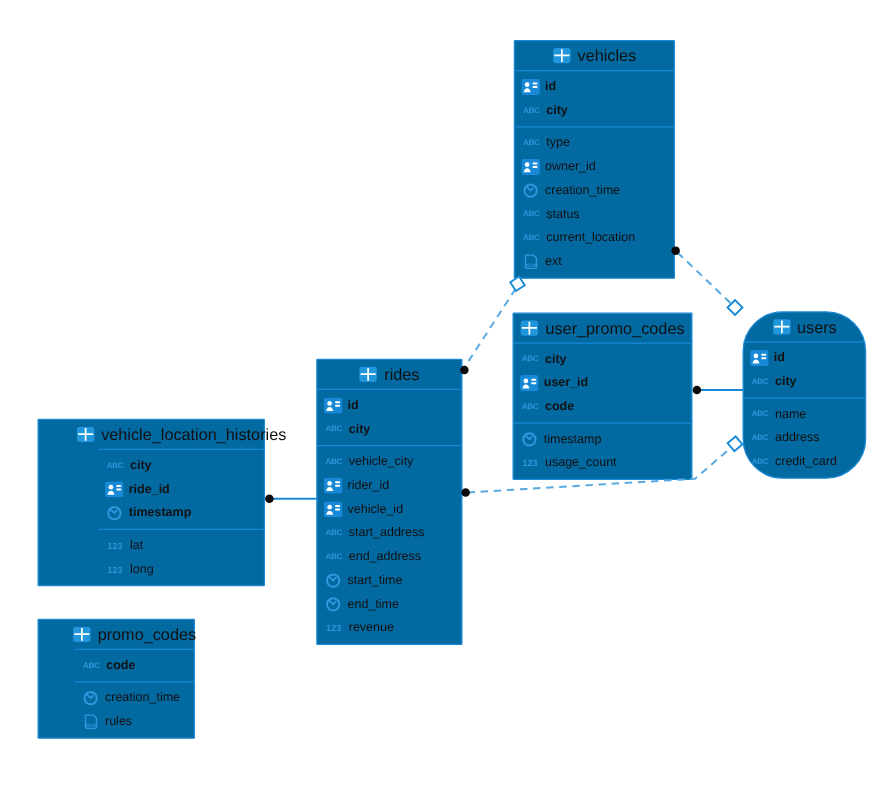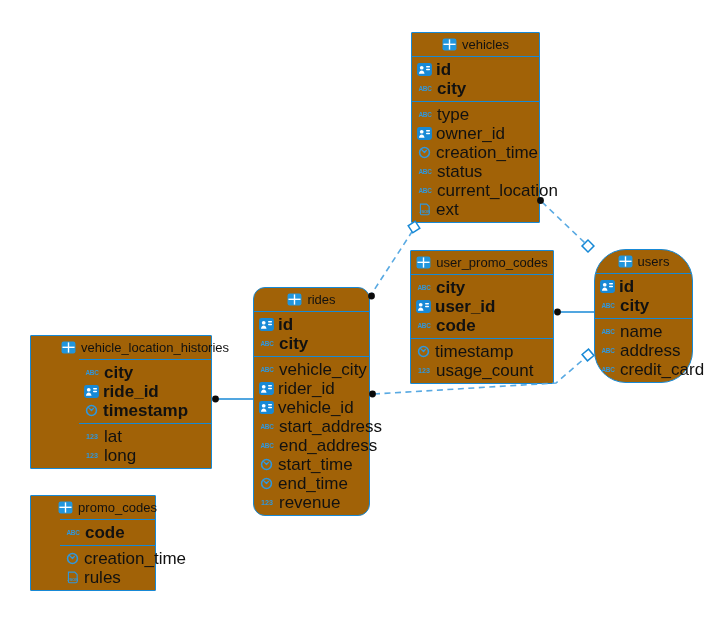--- a/index.html
+++ b/index.html
@@ -1,27 +1,27 @@
 <!DOCTYPE html>
 <html><head>
 <meta charset="utf-8">
 <style>
   html,body{margin:0;padding:0;background:#fff;}
   #canvas{position:relative;width:705px;height:636px;background:#fff;overflow:hidden;
           font-family:"Liberation Sans",sans-serif;color:#111;}
   
-  .table{position:absolute;background:#a16207;border:1.5px solid #1789d6;box-sizing:border-box;
+  .table{position:absolute;background:#0369a1;border:1.5px solid #1789d6;box-sizing:border-box;
          border-radius:1px;z-index:2;}
   .thead{height:23px;display:flex;align-items:center;justify-content:center;gap:5px;
          border-bottom:1.5px solid #1789d6;font-size:13px;white-space:nowrap;}
   .sec{padding:3px 0;}
   .sec-body{border-top:1.5px solid #1789d6;}
   .row{height:19px;display:flex;align-items:center;gap:4px;padding:0 5px;white-space:nowrap;}
   .sec-keys .fname{font-weight:700;}
-  .fname{font-size:17px;line-height:1;}
+  .fname{font-size:10px;line-height:1;}
   .fi{width:15px;height:13px;flex:0 0 auto;display:block;}
   .fi-glyph{width:16px;flex:0 0 auto;font-size:6.4px;font-weight:800;color:#2f97dd;
             letter-spacing:-0.2px;text-align:center;line-height:13px;height:13px;}
   .fi-text::before{content:"ABC";}
   .fi-num::before{content:"123";font-size:7.2px;letter-spacing:0;}
   
   #wires{position:absolute;left:0;top:0;z-index:3;pointer-events:none;}
   .wire-solid{stroke:#1789d6;stroke-width:1.5;fill:none;}
   .wire-dashed{stroke:#58a9e2;stroke-width:1.6;stroke-dasharray:6 4.5;fill:none;}
   .dot{fill:#0b0b0b;}
@@ -197,21 +197,21 @@
         <span class="fi-glyph fi-text"></span>
         <span class="fname">address</span>
       </div>
       <div class="row">
         <span class="fi-glyph fi-text"></span>
         <span class="fname">credit_card</span>
       </div>
     </div>
   </div>
 
-  <div class="table" style="left:253px;top:287px;width:117px;border-radius:12px;">
+  <div class="table" style="left:253px;top:287px;width:117px;">
     <div class="thead">
       <svg class="fi">
           <use href="#sym-table"></use>
         </svg>
       <span class="ttitle">rides</span>
     </div>
     <div class="sec sec-keys">
       <div class="row">
         <svg class="fi">
             <use href="#sym-id"></use>

